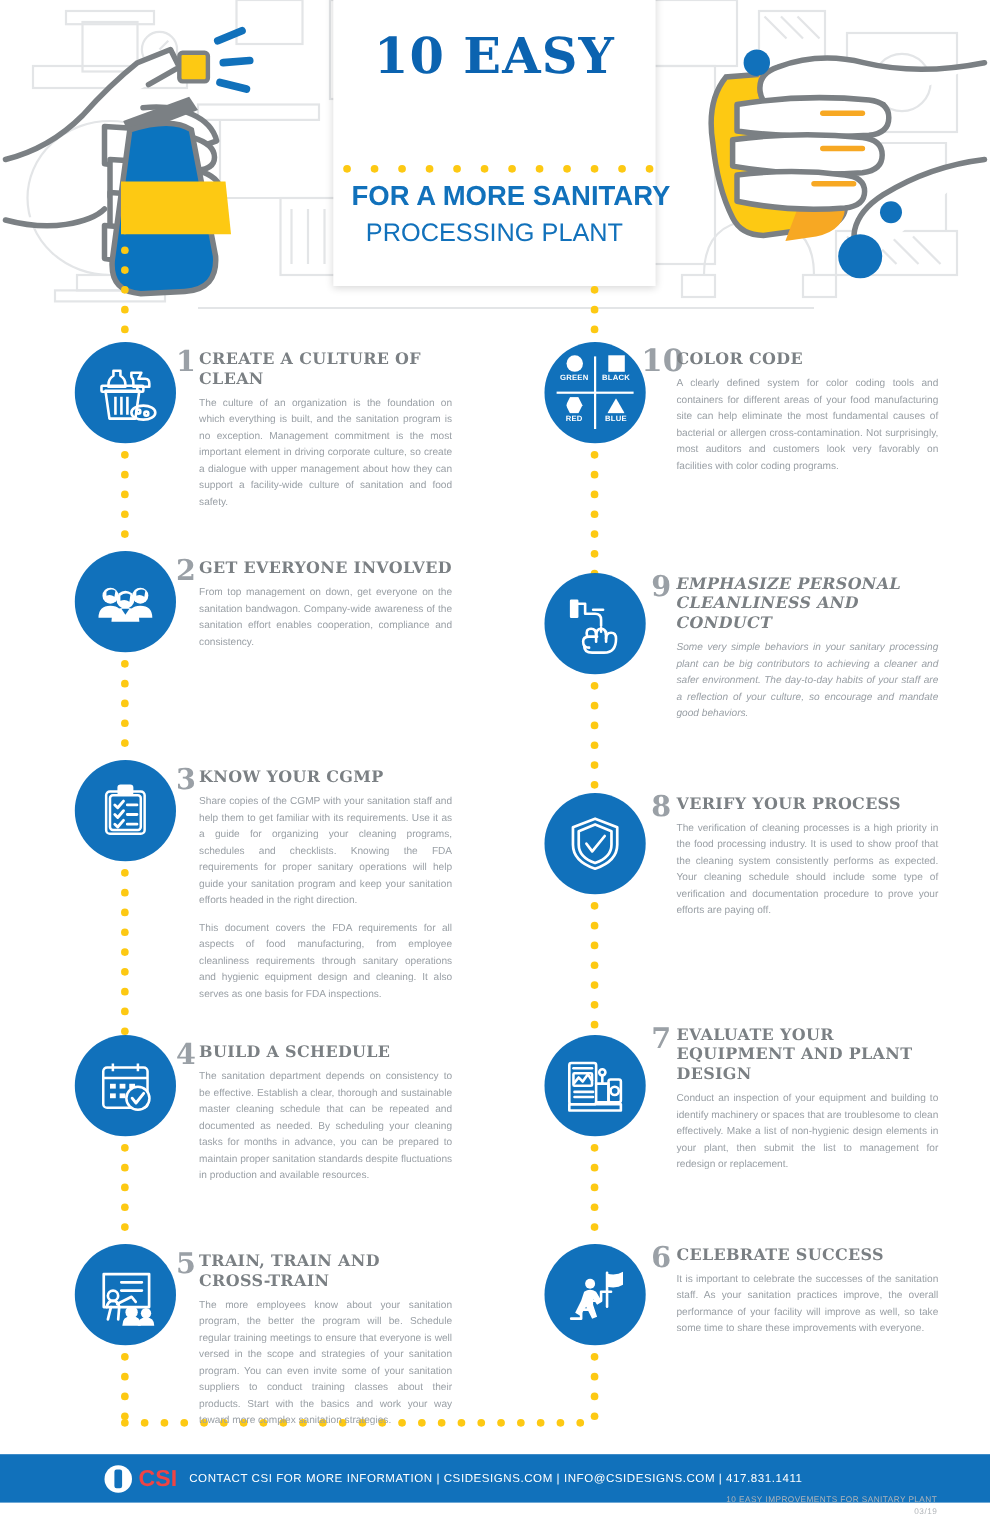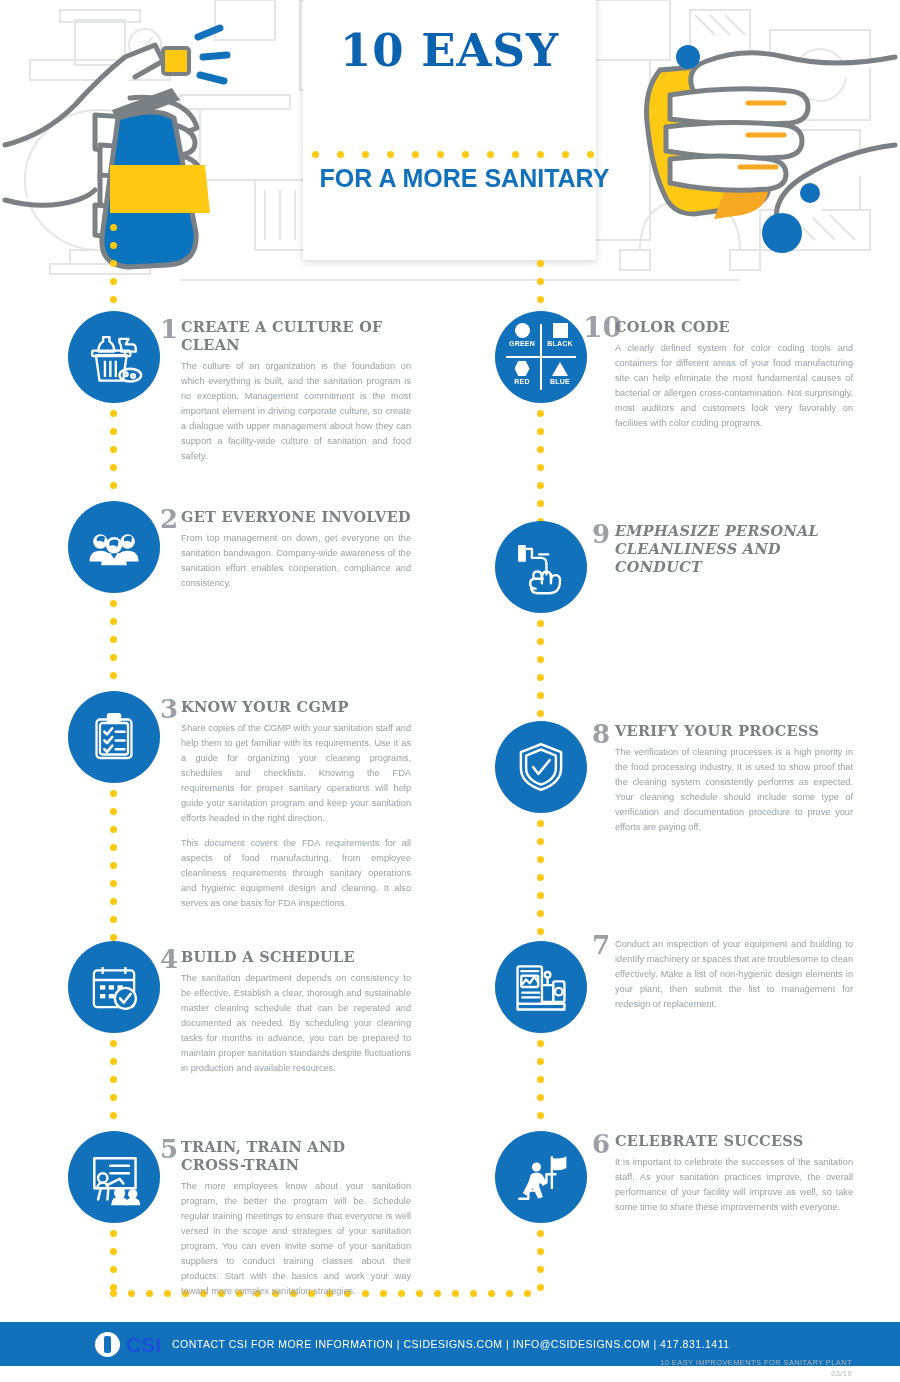--- a/index.html
+++ b/index.html
@@ -81,21 +81,21 @@
 
   
   .footer-bar { position: absolute; left: 0; top: 1322px; width: 900px; height: 44px; background: #1171bb; }
   .csi-logo { position: absolute; left: 95px; top: 1332px; display: flex; align-items: center; gap: 6px; }
   .csi-mark { width: 25px; height: 25px; border-radius: 50%; background: #fff; position: relative; }
   .csi-mark::after {
     content: ""; position: absolute; left: 9px; top: 4px; width: 7px; height: 17px;
     background: #1171bb; border-radius: 2px;
   }
   .csi-word { font-family: "Liberation Sans", sans-serif; font-weight: bold; font-size: 21px;
-              color: #1d4ed8; letter-spacing: 0px; }
+              color: #ef4444; letter-spacing: 0px; }
   .footer-text {
     position: absolute; left: 172px; top: 1338px;
     font-family: "Liberation Sans", sans-serif; font-size: 10.5px; color: #ffffff;
     letter-spacing: 0.5px;
   }
   .tagline {
     position: absolute; right: 48px; top: 1358px; text-align: right;
     font-family: "Liberation Sans", sans-serif; font-size: 7.5px; color: #b0b4b8;
     letter-spacing: 0.4px; line-height: 1.45;
   }
@@ -187,20 +187,21 @@
       <circle cx="180" cy="158" r="10" fill="#1171bb"></circle>
       <circle cx="152" cy="198" r="20" fill="#1171bb"></circle>
     </svg>
 
     <div class="title-card">
       <div class="t-10easy">10 EASY</div>
       <div class="t-dots">
         <i></i><i></i><i></i><i></i><i></i><i></i><i></i><i></i><i></i><i></i><i></i><i></i>
       </div>
       <div class="t-for">FOR A MORE SANITARY</div>
+      <div class="t-proc">PROCESSING PLANT</div>
     </div>
   </div>
 
   <div class="rail" id="rail-left" style="left: 0px; top: 0px; width: 900px; height: 1382px;">
       <i style="left: 110px; top: 170px;"></i>
       <i style="left: 110px; top: 188px;"></i>
       <i style="left: 110px; top: 206px;"></i>
       <i style="left: 110px; top: 224px;"></i>
       <i style="left: 110px; top: 242px;"></i>
       <i style="left: 110px; top: 260px;"></i>
@@ -462,20 +463,21 @@
           <path d="M26 56 q-6 0 -6 -6 q0 -5 6 -5 h8"></path>
           <path d="M24 45 q-2 -8 4 -8 q5 0 5 6 v7"></path>
           <path d="M33 44 q0 -7 5 -7 q5 0 5 7 v6"></path>
           <path d="M43 47 q0 -6 5 -6 q5 0 5 6 q0 14 -12 14 l-12 0 q-8 0 -8 -7"></path>
         </g>
       </svg>
     </div>
     <div class="num" style="left:592px;top:521px;font-size:26px;">9</div>
     <div class="txt" style="left:615px;top:522px;width:238px;font-style:italic;">
       <div class="h">EMPHASIZE PERSONAL CLEANLINESS AND CONDUCT</div>
+      <div class="p">Some very simple behaviors in your sanitary processing plant can be big contributors to achieving a cleaner and safer environment. The day-to-day habits of your staff are a reflection of your culture, so encourage and mandate good behaviors.</div>
     </div>
   </div>
 
   <div class="item">
     <div class="badge" style="left:495px;top:721px;width:92px;height:92px;">
       <svg width="56" height="56" viewBox="0 0 64 64">
         <g stroke="#ffffff" stroke-width="2.8" fill="none" stroke-linejoin="round" stroke-linecap="round">
           <path d="M32 6 L55 15 v18 q0 17 -23 25 q-23 -8 -23 -25 V15 z"></path>
           <path d="M32 12 L49 19 v14 q0 13 -17 19 q-17 -6 -17 -19 V19 z"></path>
           <path d="M23 32 l6 8 l13 -16"></path>
@@ -502,20 +504,21 @@
           <rect x="45" y="26" width="12" height="22" rx="2"></rect>
           <circle cx="51" cy="37" r="4"></circle>
           <path d="M7 50 h50 v6 h-50 z"></path>
           <path d="M39 22 v8"></path>
           <circle cx="39" cy="19" r="3"></circle>
         </g>
       </svg>
     </div>
     <div class="num" style="left:592px;top:932px;font-size:26px;">7</div>
     <div class="txt" style="left:615px;top:932px;width:238px;">
+      <div class="h">EVALUATE YOUR EQUIPMENT AND PLANT DESIGN</div>
       <div class="p">Conduct an inspection of your equipment and building to identify machinery or spaces that are troublesome to clean effectively.  Make a list of non-hygienic design elements in your plant, then submit the list to management for redesign or replacement.</div>
     </div>
   </div>
 
   <div class="item">
     <div class="badge" style="left:495px;top:1131px;width:92px;height:92px;">
       <svg width="58" height="58" viewBox="0 0 64 64">
         <g stroke="#ffffff" stroke-width="2.6" fill="none" stroke-linejoin="round" stroke-linecap="round">
           <path d="M8 56 h10 v-9 h10 v-9 h10 v-9 h10"></path>
           <path d="M44 10 v34"></path>

